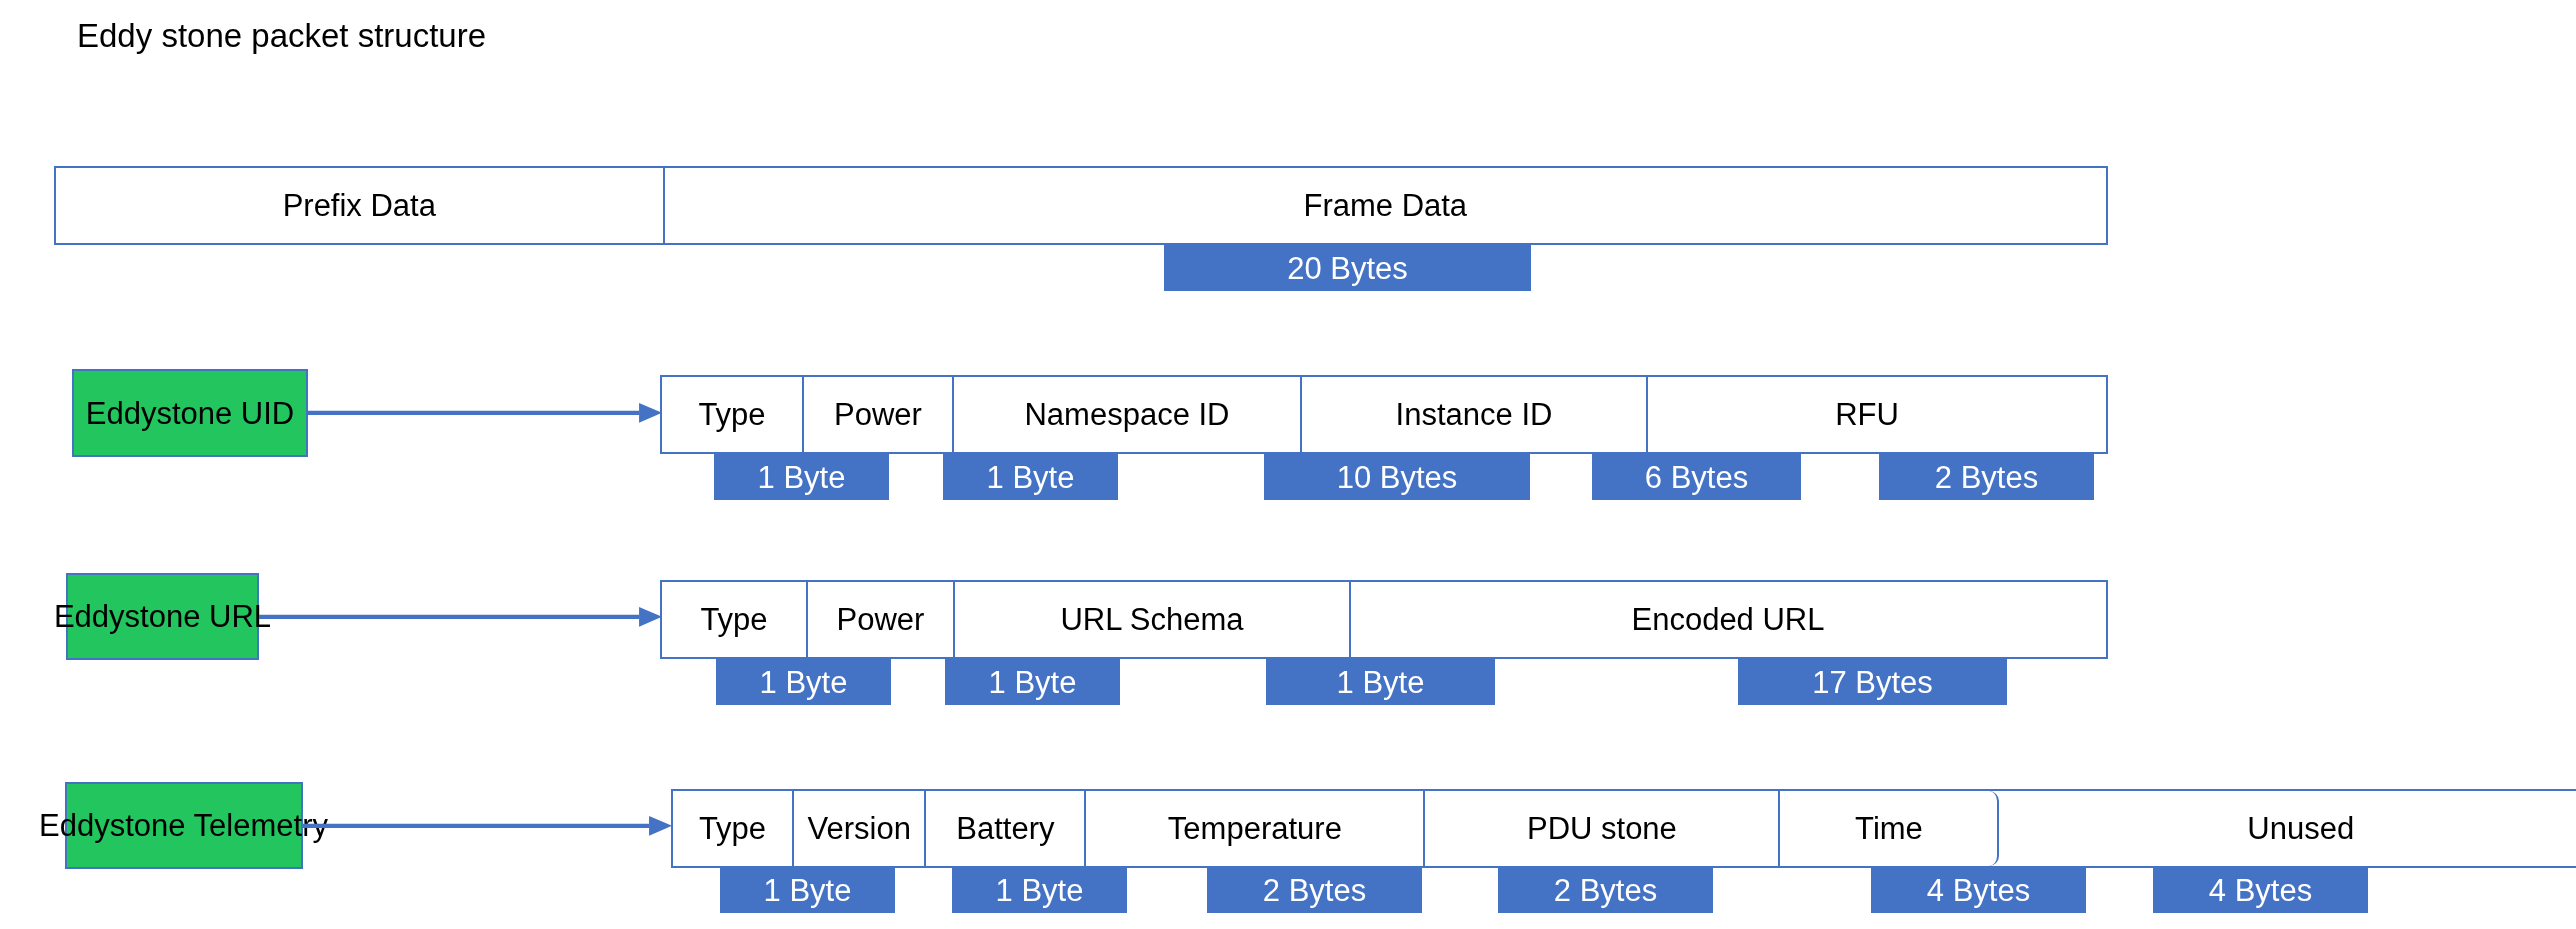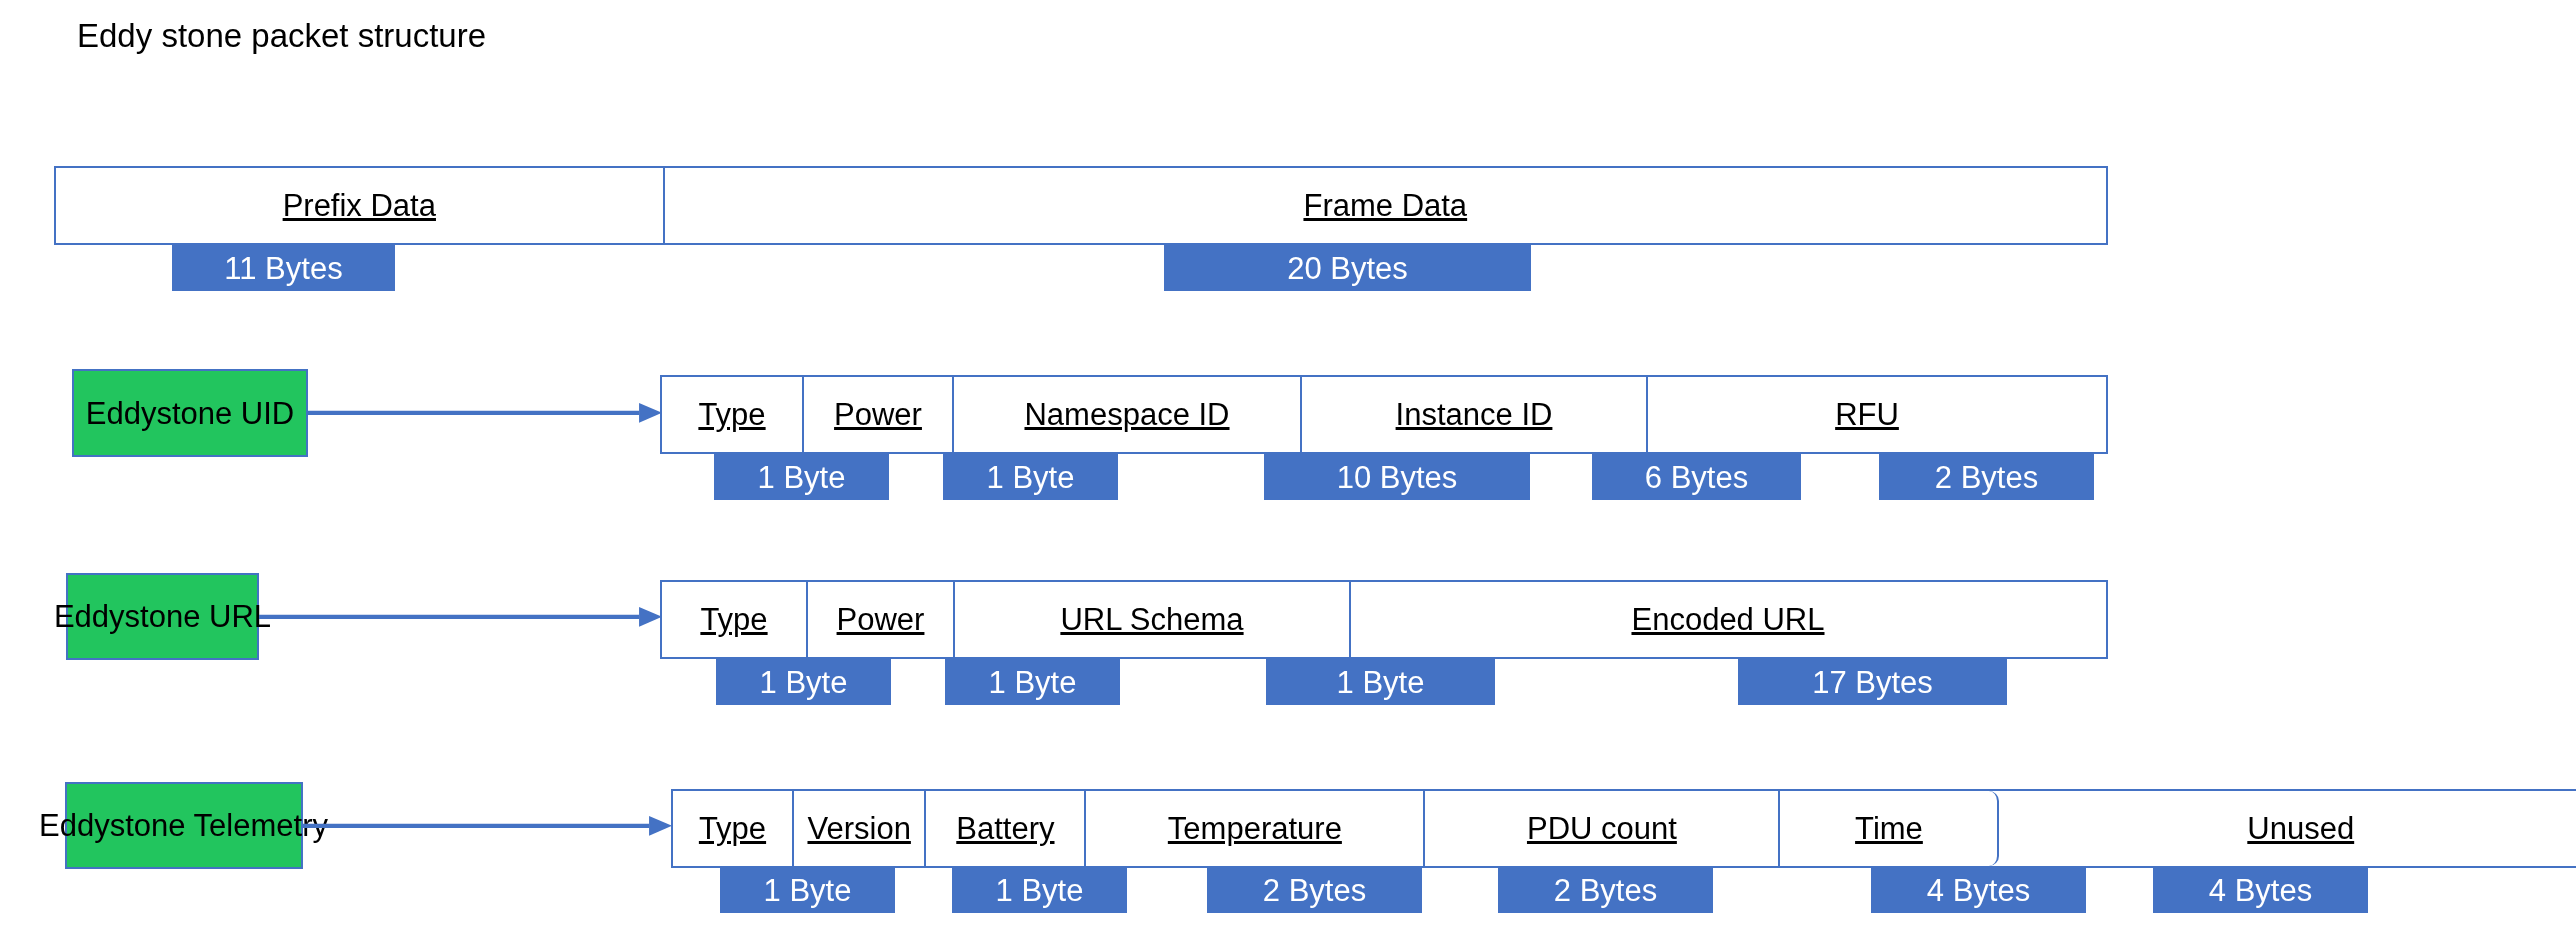--- a/index.html
+++ b/index.html
@@ -48,21 +48,20 @@
     display: flex;
     align-items: center;
     justify-content: center;
     font-size: 31px;
     line-height: 1;
     color: #000000;
     background: #ffffff;
     border-right: 2.5px solid #4472C4;
     white-space: nowrap;
     overflow: hidden;
-    text-decoration: underline;
   }
   .seg:last-child { border-right: none; }
 
   
   .chip {
     position: absolute;
     box-sizing: border-box;
     background: #4472C4;
     color: #ffffff;
     font-size: 31px;
@@ -99,21 +98,20 @@
 <body>
 
 <div id="canvas">
 
   <div class="title">Eddy stone packet structure</div>
 
   <div class="strip" style="left:9.8px; top:166px; width:2054px; height:79px;">
     <div class="seg" style="width:609px;">Prefix Data</div>
     <div class="seg" style="width:1441px;">Frame Data</div>
   </div>
-  <div class="chip" style="left:128px; top:245px; width:223px; height:46px;">11 Bytes</div>
   <div class="chip" style="left:1120px; top:245px; width:367px; height:46px;">20 Bytes</div>
 
   <div class="labelbox" style="left:28px; top:369px; width:236px; height:88px;">Eddystone UID</div>
   <svg class="arrow" style="left:264px; top:403px; width:354px; height:19.7px;" viewBox="0 0 432 24">
     <line x1="0" y1="12" x2="404" y2="12" stroke="#4472C4" stroke-width="5"></line>
     <polygon points="404,0 432,12 404,24" fill="#4472C4"></polygon>
   </svg>
   <div class="strip" style="left:616px; top:375px; width:1448px; height:79px;">
     <div class="seg" style="width:142px;">Type</div>
     <div class="seg" style="width:150px;">Power</div>
@@ -146,21 +144,21 @@
   <div class="labelbox" style="left:20.5px; top:782px; width:238px; height:87px;">Eddystone Telemetry</div>
   <svg class="arrow" style="left:258px; top:816px; width:370px; height:19.7px;" viewBox="0 0 452 24">
     <line x1="0" y1="12" x2="424" y2="12" stroke="#4472C4" stroke-width="5"></line>
     <polygon points="424,0 452,12 424,24" fill="#4472C4"></polygon>
   </svg>
   <div class="strip" style="left:627px; top:789px; width:1933px; height:79px;">
     <div class="seg" style="width:127px;">Type</div>
     <div class="seg" style="width:139px;">Version</div>
     <div class="seg" style="width:168px;">Battery</div>
     <div class="seg" style="width:356px;">Temperature</div>
-    <div class="seg" style="width:373px;">PDU count</div>
+    <div class="seg" style="width:373px;">PDU stone</div>
     <div class="seg" style="width:230px;border-radius:10px;">Time</div>
     <div class="seg" style="width:633px;border-radius:13px;">Unused</div>
   </div>
   <div class="chip" style="left:676px; top:867px; width:175px; height:46px;">1 Byte</div>
   <div class="chip" style="left:908px; top:867px; width:175px; height:46px;">1 Byte</div>
   <div class="chip" style="left:1163px; top:867px; width:215px; height:46px;">2 Bytes</div>
   <div class="chip" style="left:1454px; top:867px; width:215px; height:46px;">2 Bytes</div>
   <div class="chip" style="left:1827px; top:867px; width:215px; height:46px;">4 Bytes</div>
   <div class="chip" style="left:2109px; top:867px; width:215px; height:46px;">4 Bytes</div>
 

